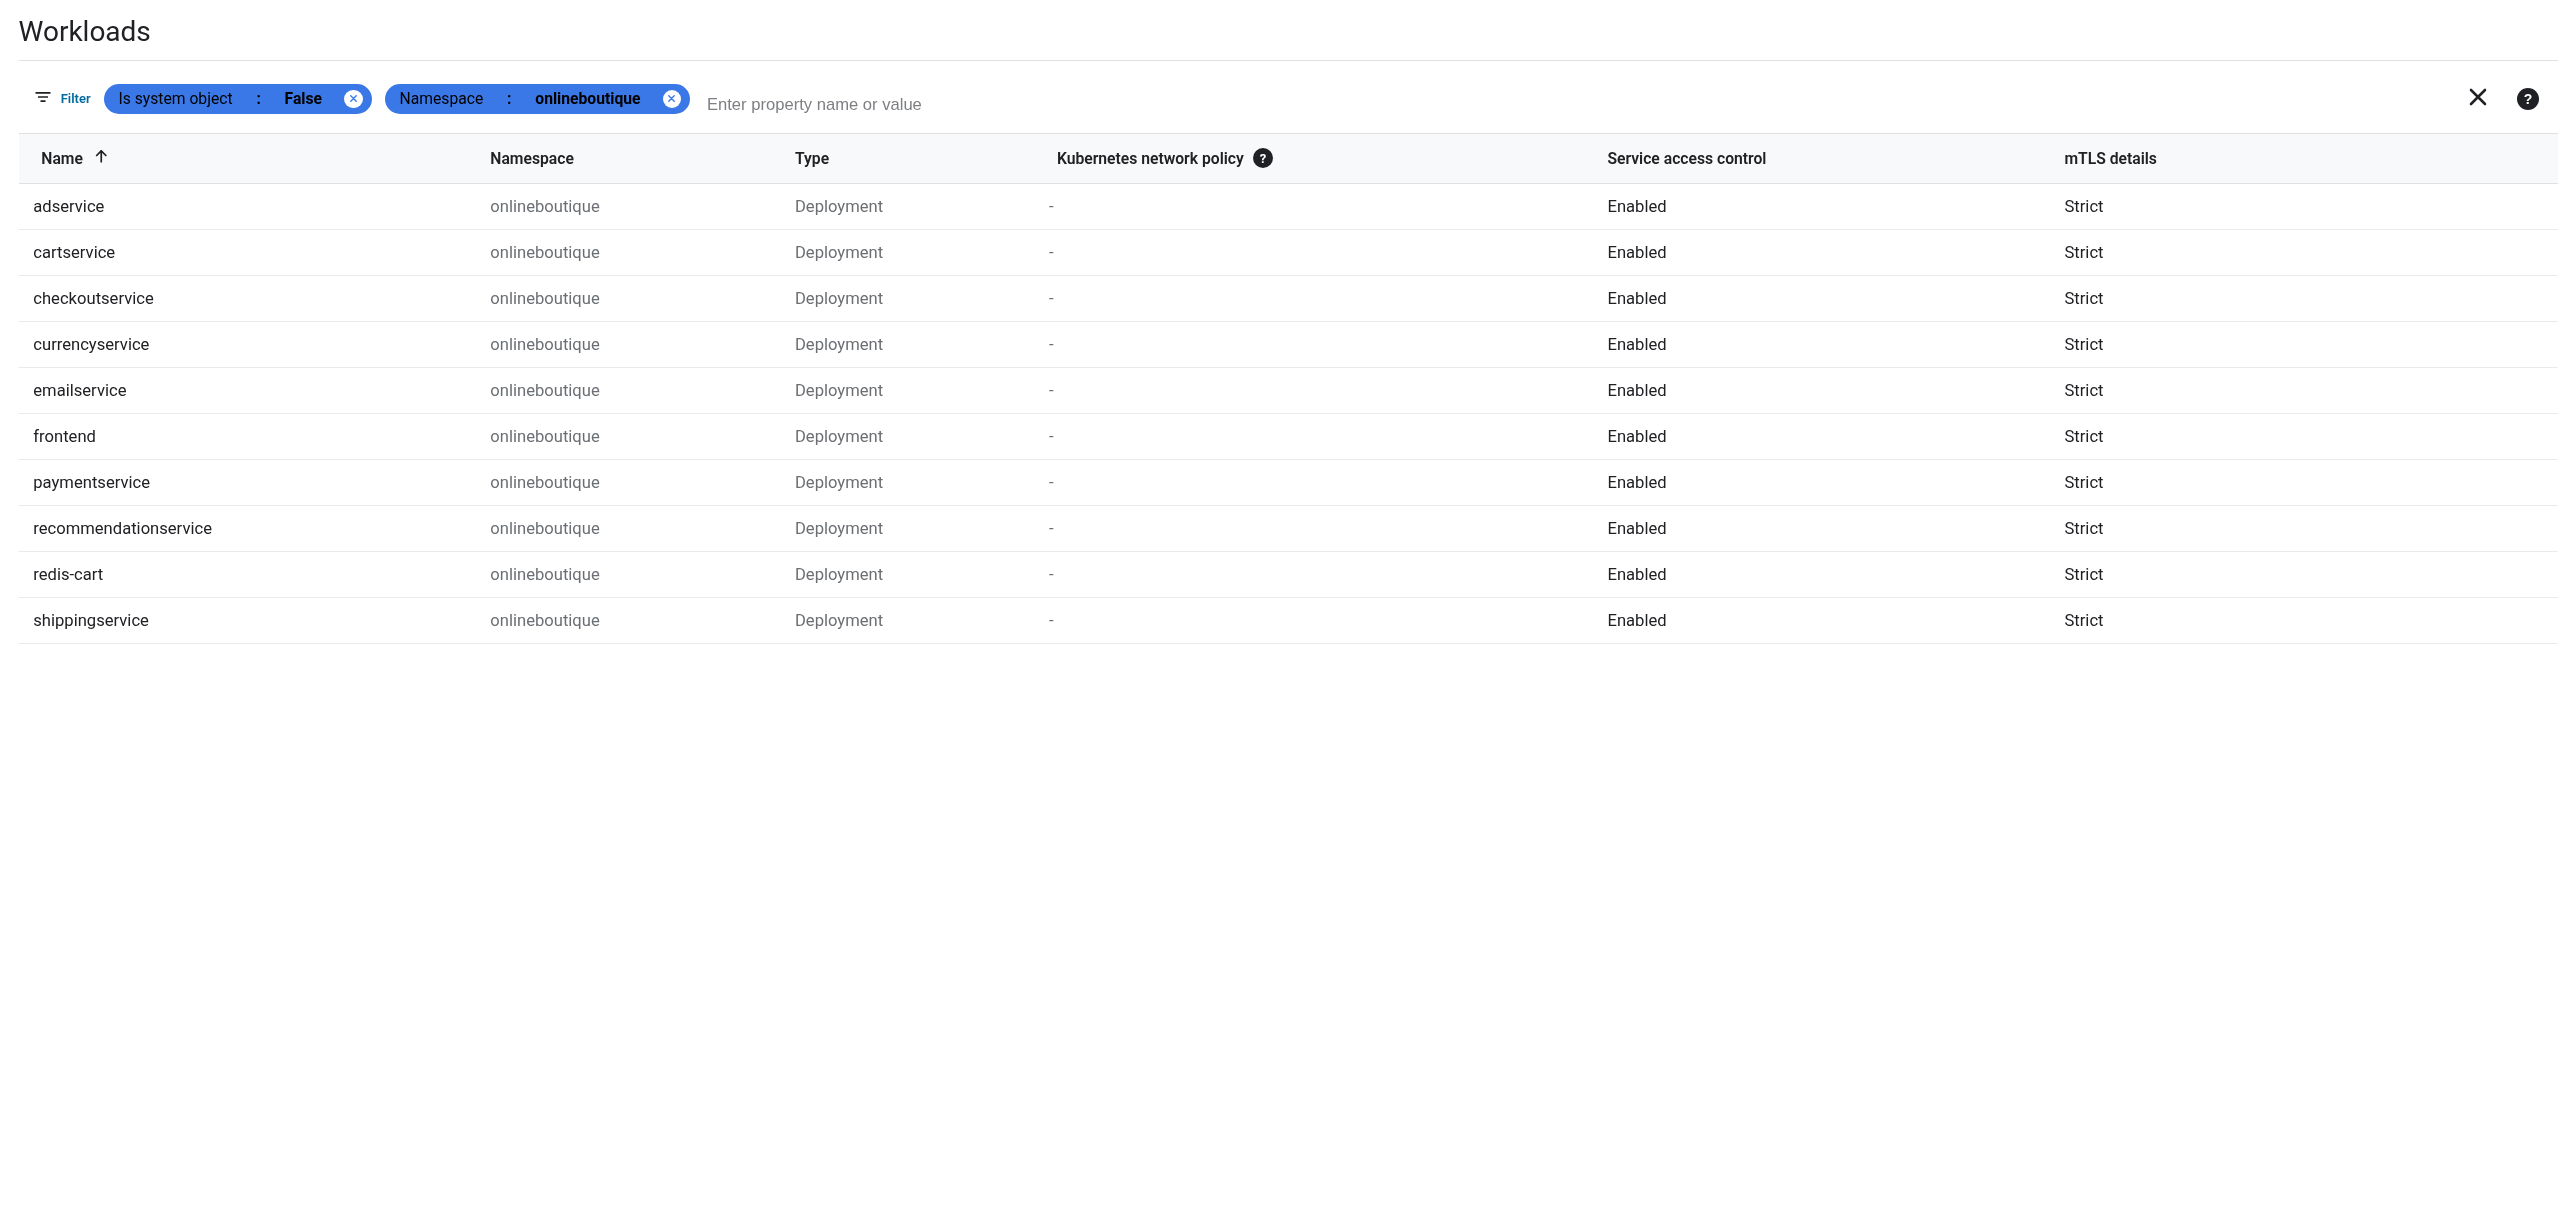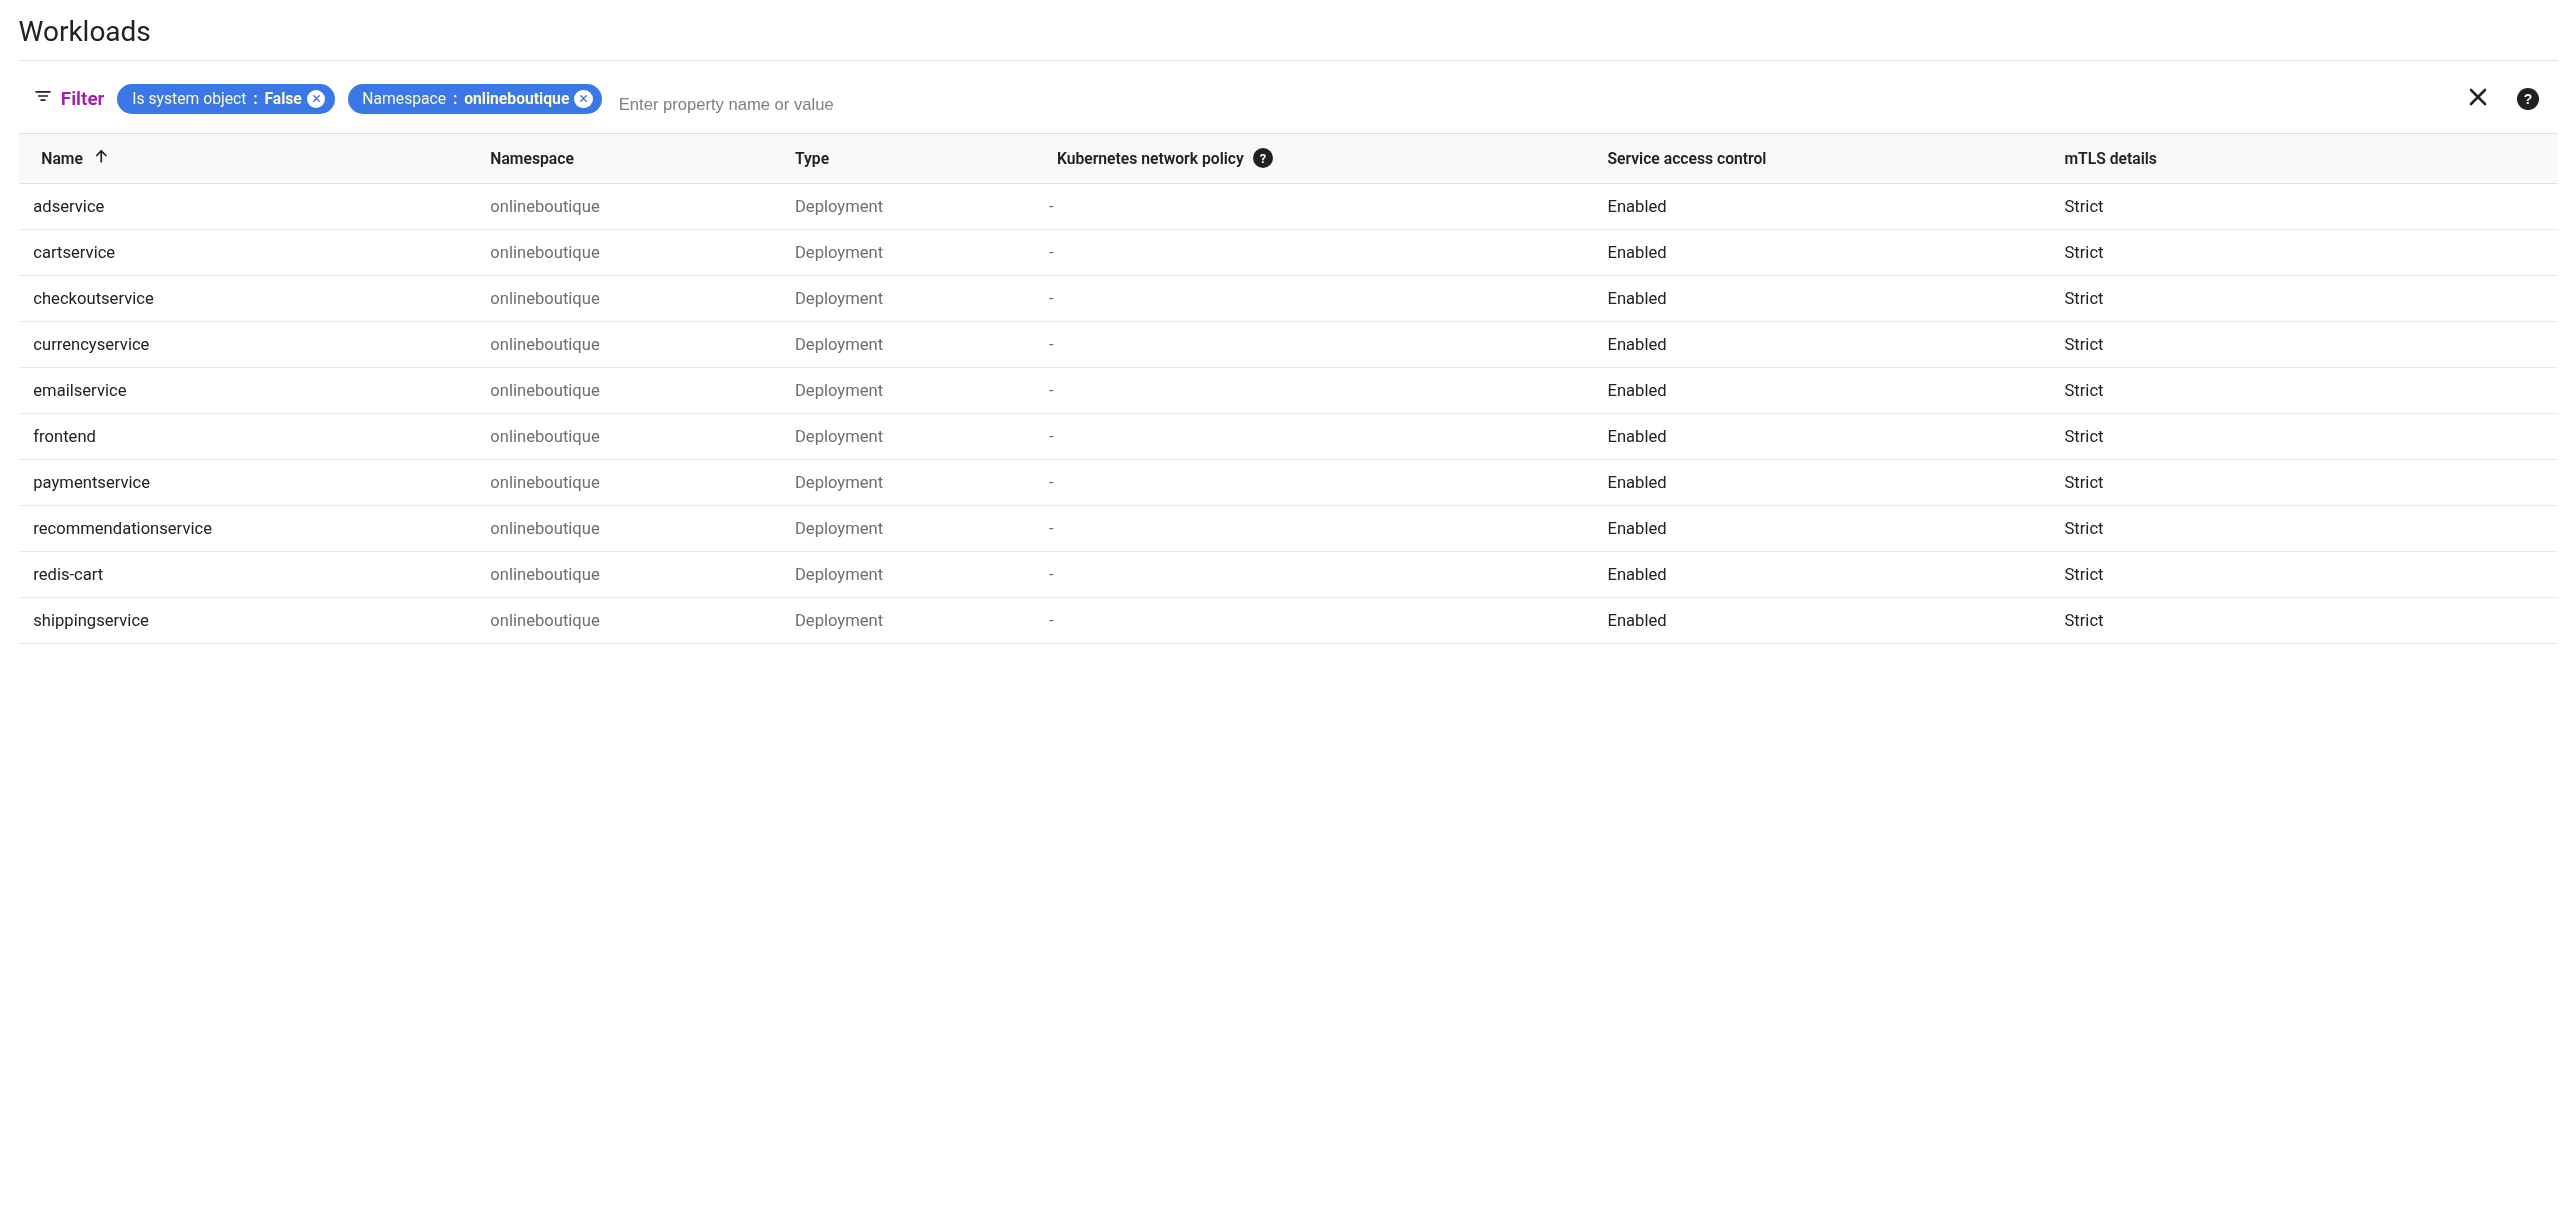--- a/index.html
+++ b/index.html
@@ -30,36 +30,36 @@
       display: flex;
       align-items: center;
       padding: 5.5px 14.8px;
       gap: 13px;
     }
     .filter-label-group {
       display: flex;
       align-items: center;
       gap: 7.4px;
       font-weight: 600;
-      font-size: 19px;
-      color: #a21caf;
+      font-size: 13px;
+      color: #0369a1;
     }
     .filter-icon svg {
       width: 20px;
       height: 20px;
     }
     .chip {
       display: inline-flex;
       align-items: center;
       background: #3b78e7;
-      color: #fef9c3;
+      color: #000000;
       border-radius: 922px;
       padding: 5.5px 9.2px 5.5px 14.8px;
       font-size: 15.7px;
-      gap: 5px;
+      gap: 22px;
       white-space: nowrap;
     }
     .chip .chip-key {
       font-weight: 400;
     }
     .chip .chip-value {
       font-weight: 700;
     }
     .chip .chip-sep {
       font-weight: 700;

